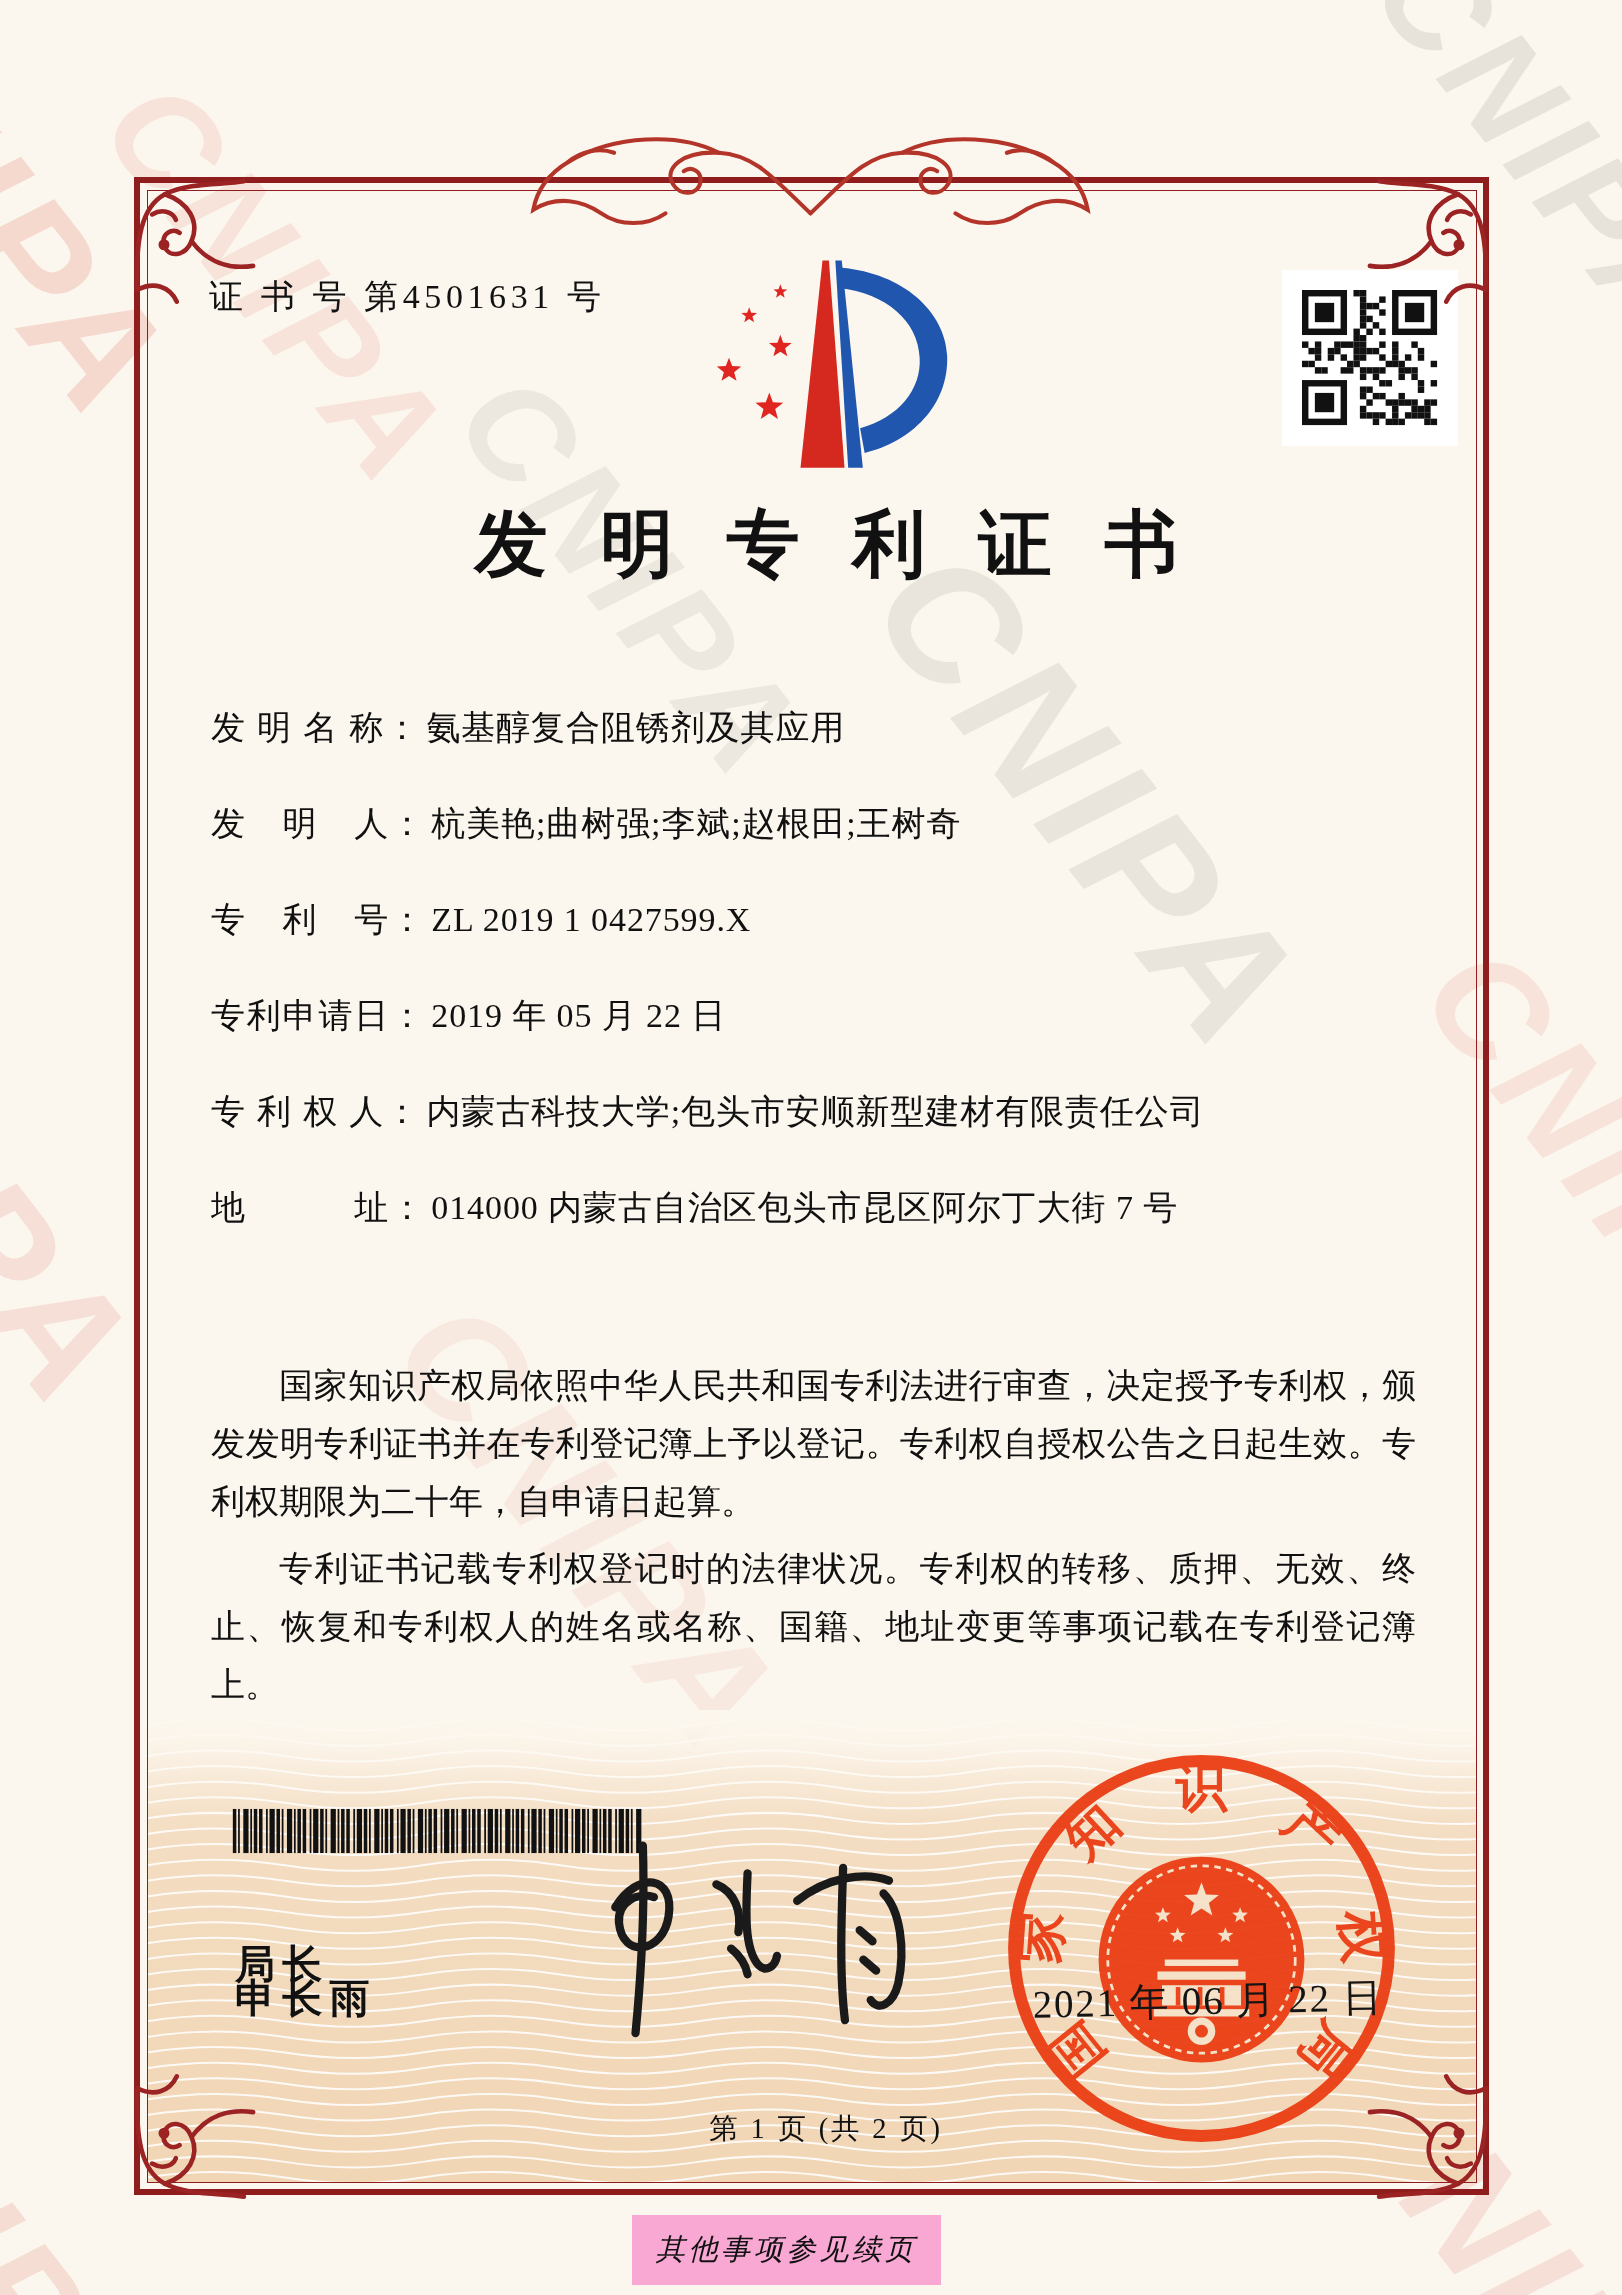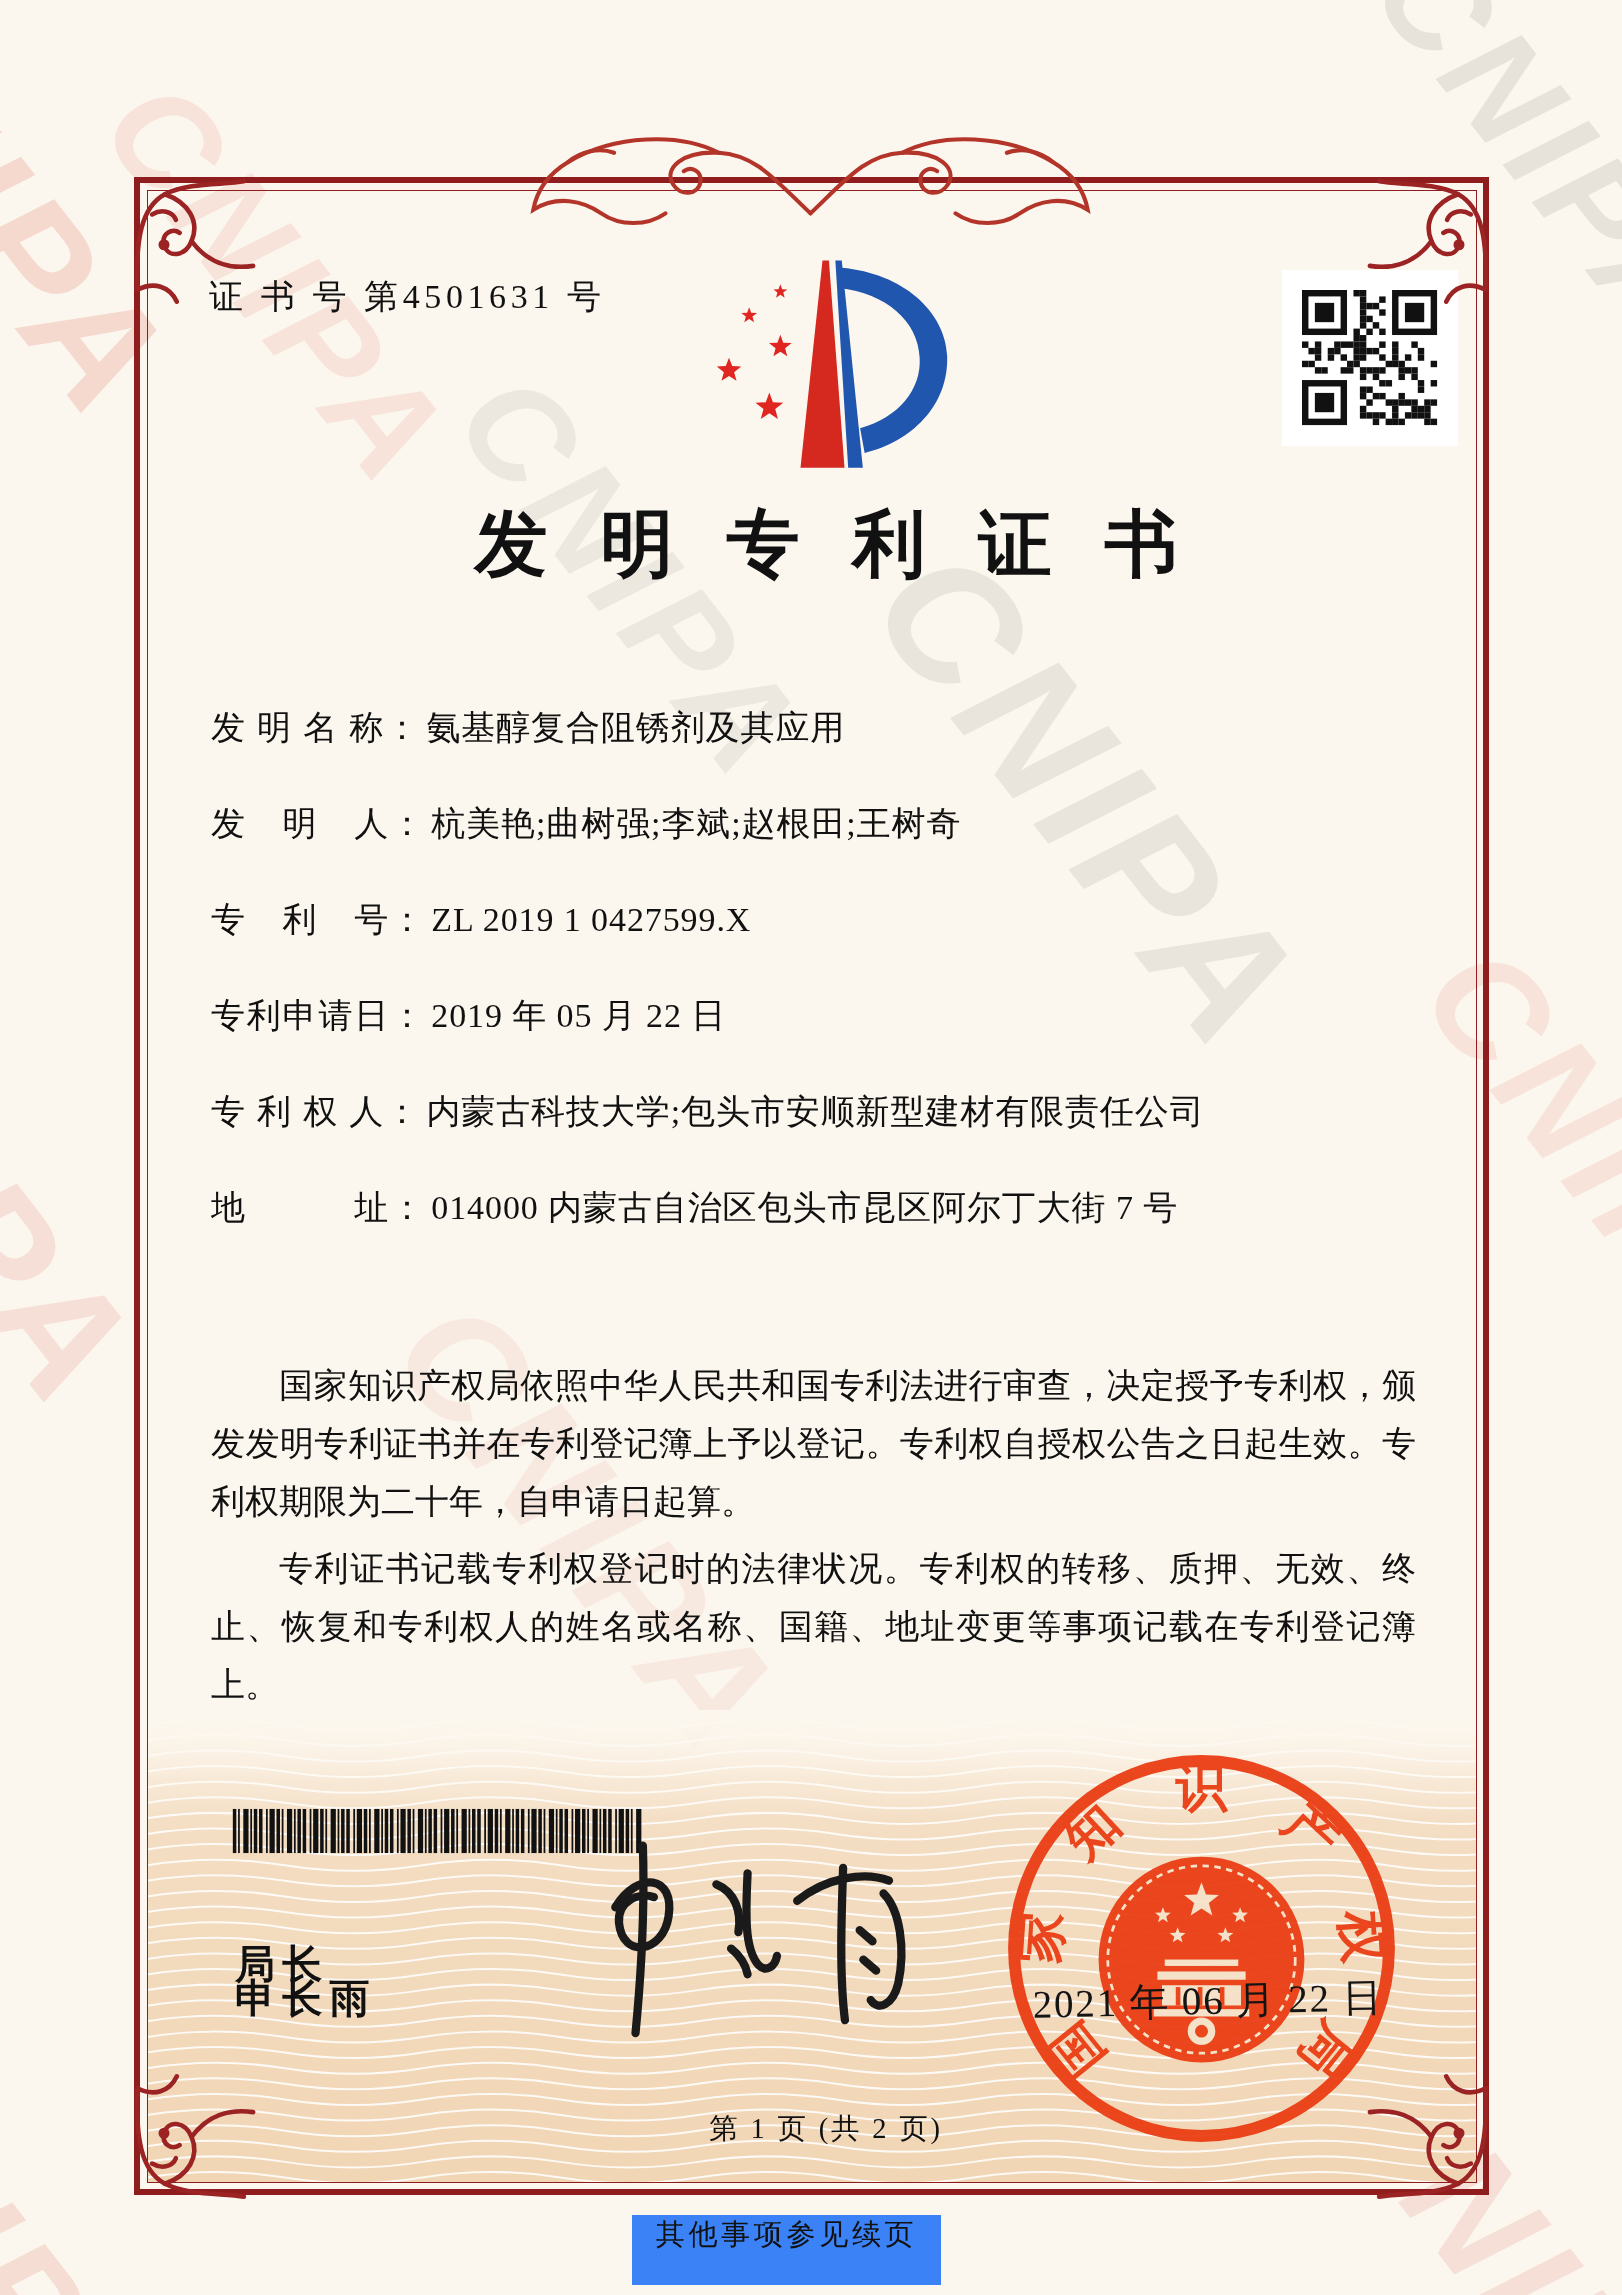--- a/index.html
+++ b/index.html
@@ -42,22 +42,22 @@
   .officer-title{top:1915px;margin-top:22px;}
   .officer-name{top:1971px;}
   #signature{left:551px;top:1820px;z-index:3;}
   
   #seal{left:981px;top:1728px;z-index:5;opacity:.93;}
   .seal-date{left:992px;top:1974px;width:432px;text-align:center;font-size:39px;
              letter-spacing:1.8px;color:#141414;z-index:6;transform:rotate(-1.2deg);}
   
   .page-label{left:0;top:2110px;width:1580px;text-align:center;font-size:28.5px;
               letter-spacing:2.8px;z-index:5;padding-left:36px;}
-  .cont-box{left:632px;top:2215px;width:309px;height:70px;background:#3b82f6;z-index:5;
-            display:flex;justify-content:center;}
+  .cont-box{left:632px;top:2215px;width:309px;height:70px;background:#f9a8d4;z-index:5;
+            display:flex;align-items:center;justify-content:center;font-style:italic;}
   .cont-box span{font-size:29px;letter-spacing:3.7px;}
   
   .corner{width:147px;height:147px;z-index:7;}
   #orn-tl{left:130px;top:174px;}
   #orn-tr{left:1346px;top:174px;transform:scaleX(-1);}
   #orn-bl{left:130px;top:2057px;transform:scaleY(-1);}
   #orn-br{left:1346px;top:2057px;transform:scale(-1,-1);}
   #orn-top{left:526px;top:125px;z-index:7;}
   
   #logo{left:696px;top:255px;z-index:5;}

